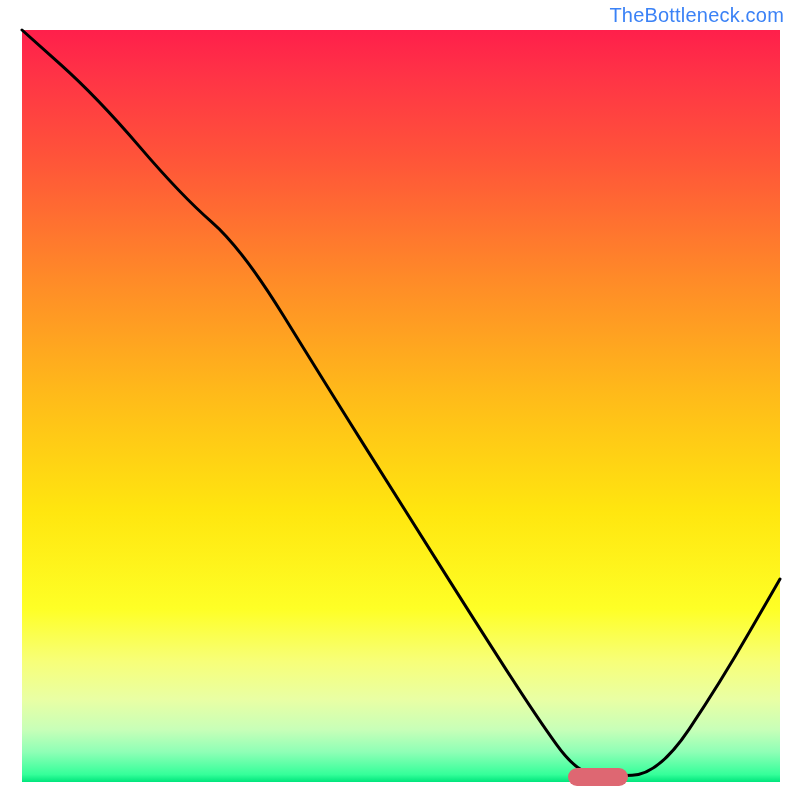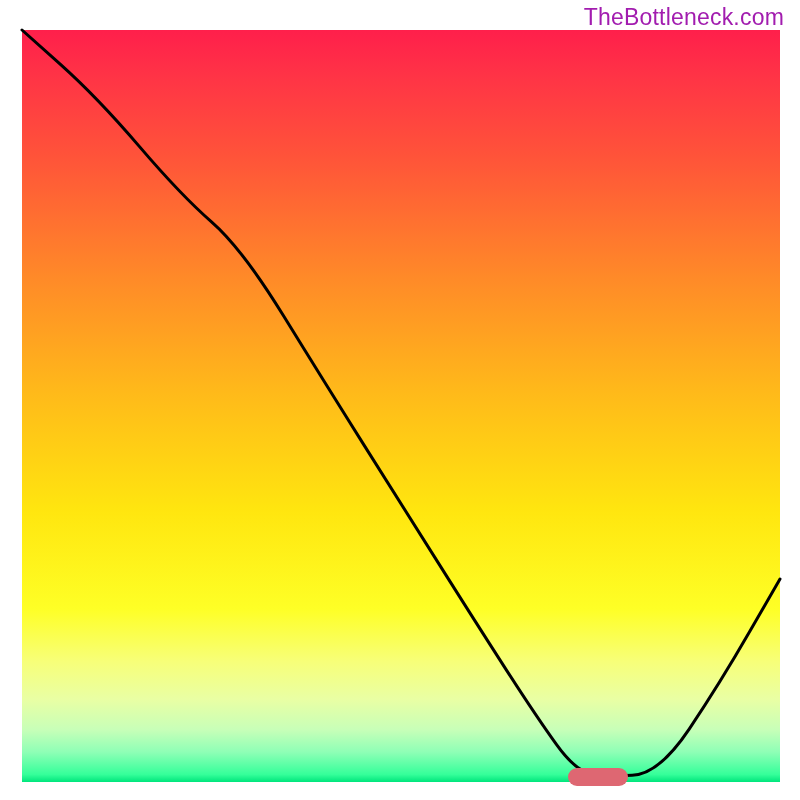--- a/index.html
+++ b/index.html
@@ -12,23 +12,23 @@
   }
   .chart-container {
     position: relative;
     width: 800px;
     height: 800px;
   }
   .watermark {
     position: absolute;
     top: 4px;
     right: 16px;
-    color: #a21caf;
+    color: #3b82f6;
     font-family: Arial, Helvetica, sans-serif;
-    font-size: 23px;
+    font-size: 20px;
     font-weight: 500;
     letter-spacing: 0.2px;
     z-index: 10;
   }
   .plot-area {
     position: absolute;
     left: 22px;
     top: 30px;
     width: 758px;
     height: 752px;

